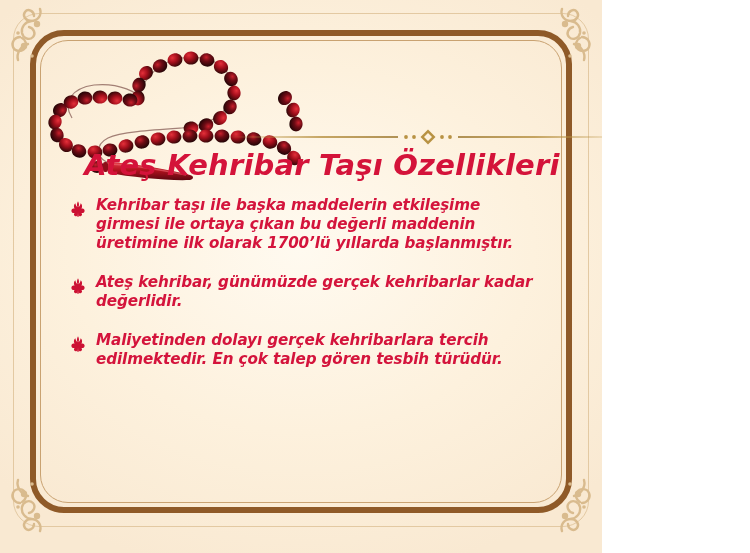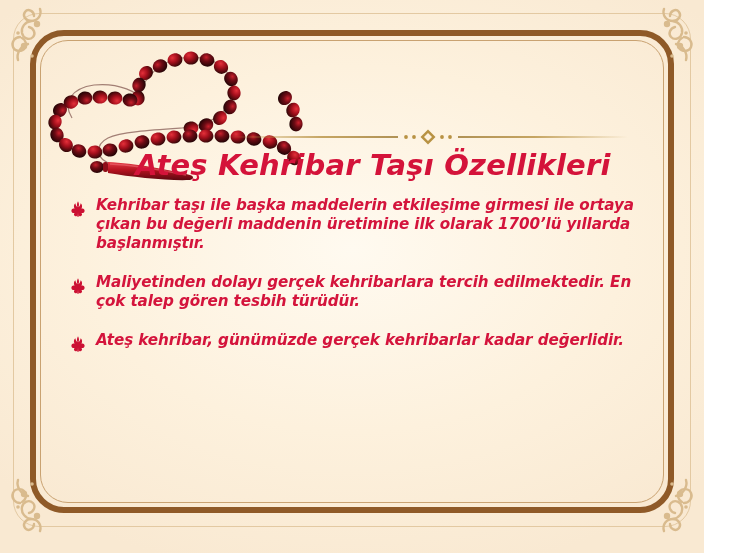--- a/index.html
+++ b/index.html
@@ -6,21 +6,21 @@
     margin: 0;
     padding: 0;
     background: #ffffff;
   }
   body {
     font-family: "DejaVu Sans", sans-serif;
   }
 
   .poster {
     position: relative;
-    width: 704px;
+    width: 602px;
     height: 553px;
     overflow: hidden;
     background: #fdf1dd;
     background-image:
       radial-gradient(ellipse 70% 60% at 50% 45%, #fffaf0 0%, #fdf1dd 55%, #f9e9d2 100%);
   }
 
   
   .frame-outer {
     position: absolute;
@@ -424,52 +424,52 @@
                      C4.8 14.4 3.2 13.2 3.4 11.4 C3.6 9.8 5 9 6.6 9.6
                      C5.4 8 5.8 5.4 7.4 4.2 C7.4 5.6 8.4 7.2 9.6 8.2
                      C8.8 6.6 8.6 4.6 10 2.2 Z"></path>
             <rect x="9.2" y="11.5" width="1.6" height="6.4" rx="0.8"></rect>
           </g>
         </svg>
       </span>
       <span class="bullet-text">Kehribar taşı ile başka maddelerin etkileşime girmesi ile ortaya çıkan bu değerli maddenin üretimine ilk olarak 1700’lü yıllarda başlanmıştır.</span>
     </div>
 
+    <div class="bullet-row" style="margin-top:10px;">
+      <span class="bullet-icon">
+        <svg viewBox="0 0 20 20" width="20" height="20">
+          <g fill="#cc1133">
+            <path d="M10 2.2 C11.4 4.6 11.2 6.6 10.4 8.2 C11.6 7.2 12.6 5.6 12.6 4.2
+                     C14.2 5.4 14.6 8 13.4 9.6 C15 9 16.4 9.8 16.6 11.4
+                     C16.8 13.2 15.2 14.4 13.4 14 C14.4 15 14.2 16.4 13 17
+                     C11.8 17.6 10.6 16.8 10.4 15.4 L10 13.2 L9.6 15.4
+                     C9.4 16.8 8.2 17.6 7 17 C5.8 16.4 5.6 15 6.6 14
+                     C4.8 14.4 3.2 13.2 3.4 11.4 C3.6 9.8 5 9 6.6 9.6
+                     C5.4 8 5.8 5.4 7.4 4.2 C7.4 5.6 8.4 7.2 9.6 8.2
+                     C8.8 6.6 8.6 4.6 10 2.2 Z"></path>
+            <rect x="9.2" y="11.5" width="1.6" height="6.4" rx="0.8"></rect>
+          </g>
+        </svg>
+      </span>
+      <span class="bullet-text">Ateş kehribar, günümüzde gerçek kehribarlar kadar değerlidir.</span>
+    </div>
+
     <div class="bullet-row" style="margin-top:18px;">
       <span class="bullet-icon">
         <svg viewBox="0 0 20 20" width="20" height="20">
           <g fill="#cc1133">
             <path d="M10 2.2 C11.4 4.6 11.2 6.6 10.4 8.2 C11.6 7.2 12.6 5.6 12.6 4.2
                      C14.2 5.4 14.6 8 13.4 9.6 C15 9 16.4 9.8 16.6 11.4
                      C16.8 13.2 15.2 14.4 13.4 14 C14.4 15 14.2 16.4 13 17
                      C11.8 17.6 10.6 16.8 10.4 15.4 L10 13.2 L9.6 15.4
                      C9.4 16.8 8.2 17.6 7 17 C5.8 16.4 5.6 15 6.6 14
                      C4.8 14.4 3.2 13.2 3.4 11.4 C3.6 9.8 5 9 6.6 9.6
                      C5.4 8 5.8 5.4 7.4 4.2 C7.4 5.6 8.4 7.2 9.6 8.2
                      C8.8 6.6 8.6 4.6 10 2.2 Z"></path>
             <rect x="9.2" y="11.5" width="1.6" height="6.4" rx="0.8"></rect>
           </g>
         </svg>
       </span>
       <span class="bullet-text">Maliyetinden dolayı gerçek kehribarlara tercih edilmektedir. En çok talep gören tesbih türüdür.</span>
     </div>
 
-    <div class="bullet-row" style="margin-top:10px;">
-      <span class="bullet-icon">
-        <svg viewBox="0 0 20 20" width="20" height="20">
-          <g fill="#cc1133">
-            <path d="M10 2.2 C11.4 4.6 11.2 6.6 10.4 8.2 C11.6 7.2 12.6 5.6 12.6 4.2
-                     C14.2 5.4 14.6 8 13.4 9.6 C15 9 16.4 9.8 16.6 11.4
-                     C16.8 13.2 15.2 14.4 13.4 14 C14.4 15 14.2 16.4 13 17
-                     C11.8 17.6 10.6 16.8 10.4 15.4 L10 13.2 L9.6 15.4
-                     C9.4 16.8 8.2 17.6 7 17 C5.8 16.4 5.6 15 6.6 14
-                     C4.8 14.4 3.2 13.2 3.4 11.4 C3.6 9.8 5 9 6.6 9.6
-                     C5.4 8 5.8 5.4 7.4 4.2 C7.4 5.6 8.4 7.2 9.6 8.2
-                     C8.8 6.6 8.6 4.6 10 2.2 Z"></path>
-            <rect x="9.2" y="11.5" width="1.6" height="6.4" rx="0.8"></rect>
-          </g>
-        </svg>
-      </span>
-      <span class="bullet-text">Ateş kehribar, günümüzde gerçek kehribarlar kadar değerlidir.</span>
-    </div>
-
   </div>
 </div>
 
 </body></html>

